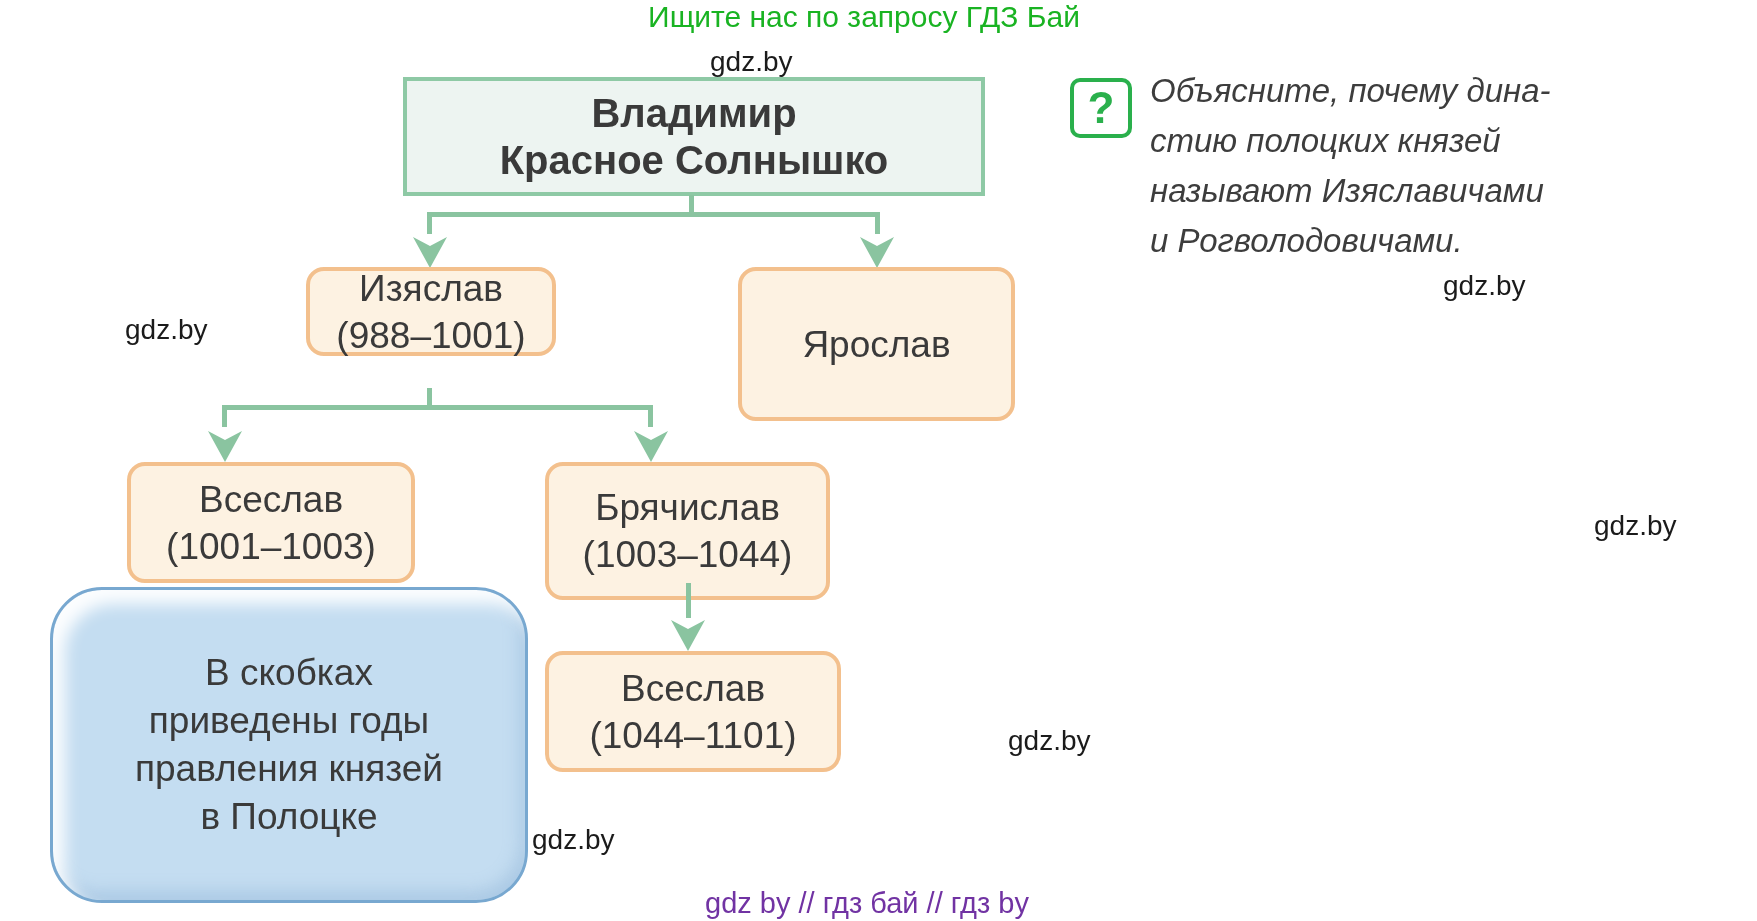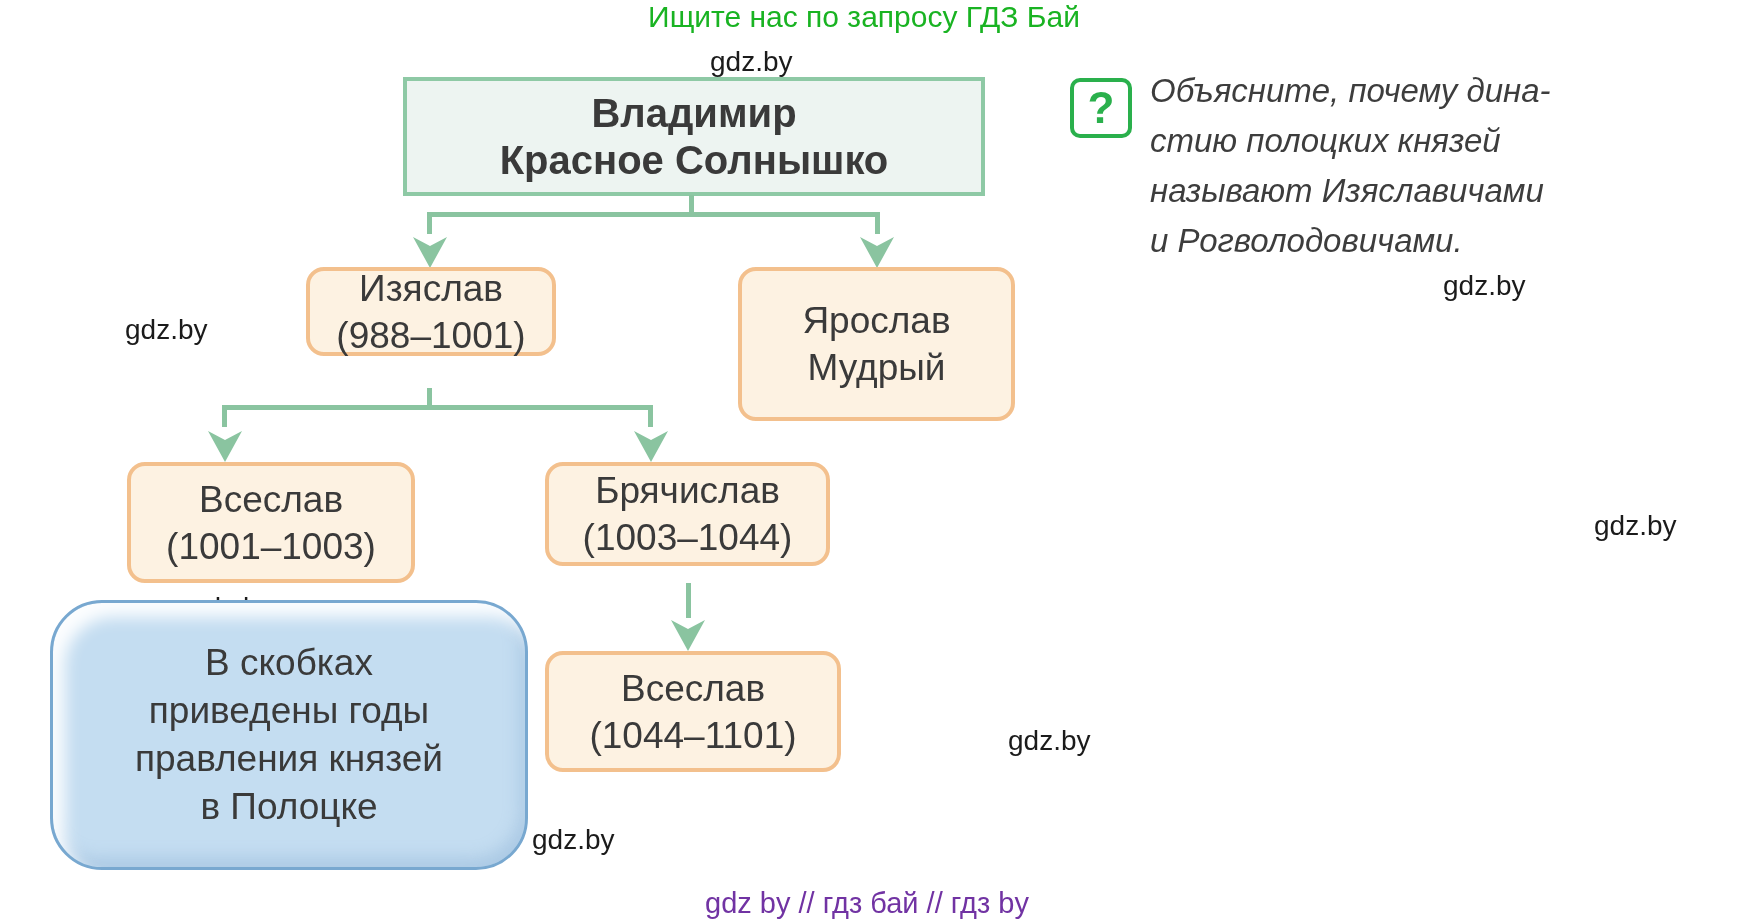--- a/index.html
+++ b/index.html
@@ -15,27 +15,27 @@
   
   .box{position:absolute;display:flex;flex-direction:column;align-items:center;
     justify-content:center;text-align:right;box-sizing:border-box;}
   .root-box{left:403px;top:77px;width:582px;height:119px;background:#edf4f1;
     border:4px solid #8ec9a5;font-weight:bold;font-size:40px;line-height:47px;}
   .orange{background:#fdf2e2;border:4px solid #f3c08d;border-radius:18px;
     font-size:37px;line-height:47px;}
   #izyaslav{left:306px;top:267px;width:250px;height:89px;}
   #yaroslav{left:738px;top:267px;width:277px;height:154px;}
   #vseslav1{left:127px;top:462px;width:288px;height:121px;}
-  #bryachislav{left:545px;top:462px;width:285px;height:104px;}
+  #bryachislav{left:545px;top:462px;width:285px;height:138px;}
   #vseslav2{left:545px;top:651px;width:296px;height:121px;}
   
   .line{position:absolute;background:#8ac4a0;}
   .arrow{position:absolute;width:34px;height:38px;}
   
-  .note-box{left:50px;top:600px;width:478px;height:270px;background:#c4ddf1;
+  .note-box{left:50px;top:587px;width:478px;height:316px;background:#c4ddf1;
     border:3px solid #78a8d0;border-radius:52px;font-size:37px;line-height:48px;
     box-shadow:inset 12px 14px 16px rgba(255,255,255,0.95),
                inset -5px -9px 16px rgba(125,165,205,0.35);}
   .note-box span{display:block;}
   
   .q-icon{position:absolute;left:1070px;top:78px;width:62px;height:60px;
     border:4px solid #2ab04c;border-radius:10px;background:#fff;color:#2ab04c;
     font-size:44px;font-weight:bold;display:flex;align-items:center;
     justify-content:center;box-sizing:border-box;}
   .q-text{position:absolute;left:1150px;top:66px;font-style:italic;
@@ -74,21 +74,20 @@
 <svg class="arrow" style="left:860px;top:230px;" viewBox="0 0 34 38">
     <polygon points="17,38 0,7 17,16 34,7" fill="#8ac4a0"></polygon>
   </svg>
 
 <div class="box orange" id="izyaslav">
   <span>Изяслав</span>
   <span>(988–1001)</span>
 </div>
 <div class="box orange" id="yaroslav">
   <span>Ярослав</span>
-  <span>Мудрый</span>
 </div>
 
 <div class="line" style="left:427px;top:388px;width:5px;height:20px;"></div>
 <div class="line" style="left:222px;top:405px;width:431px;height:5px;"></div>
 <div class="line" style="left:222px;top:405px;width:5px;height:22px;"></div>
 <div class="line" style="left:648px;top:405px;width:5px;height:22px;"></div>
 <svg class="arrow" style="left:208px;top:424px;" viewBox="0 0 34 38">
     <polygon points="17,38 0,7 17,16 34,7" fill="#8ac4a0"></polygon>
   </svg>
 <svg class="arrow" style="left:634px;top:424px;" viewBox="0 0 34 38">

